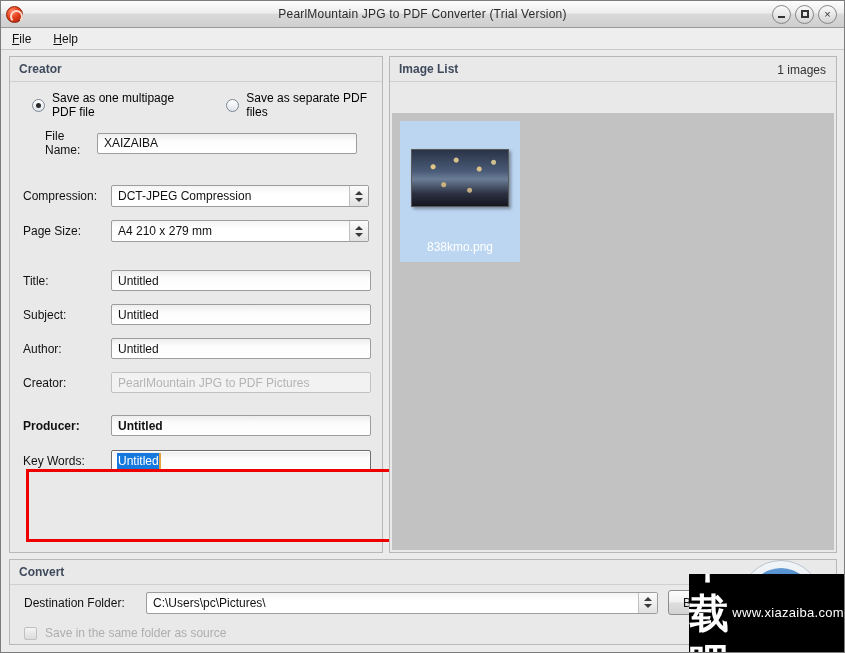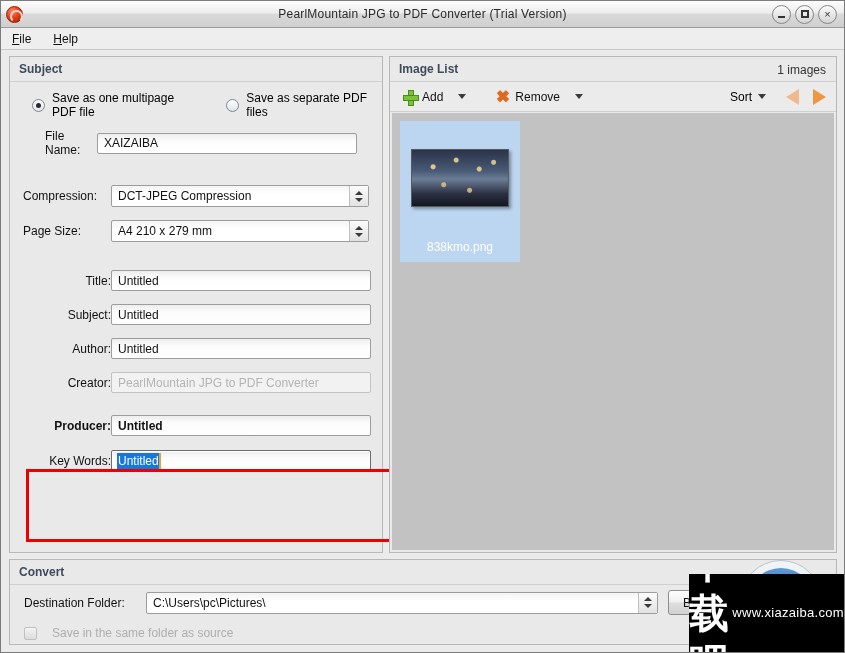--- a/index.html
+++ b/index.html
@@ -142,21 +142,21 @@
   .combo .spin {
     margin-left: auto; width: 19px; height: 100%;
     background: linear-gradient(to bottom, #fbfbfb, #e2e2e2);
     border-left: 1px solid #c0c0c0;
     display: flex; flex-direction: column; align-items: center; justify-content: center; gap: 3px;
   }
   .tri-up { width:0;height:0;border-left:4px solid transparent;border-right:4px solid transparent;border-bottom:4px solid #3a3a3a; }
   .tri-dn { width:0;height:0;border-left:4px solid transparent;border-right:4px solid transparent;border-top:4px solid #3a3a3a; }
 
   .meta-block { margin-top: 14px; }
-  .meta-row { display: flex; align-items: center; margin-top: 13px; text-align: right; }
+  .meta-row { display: flex; align-items: center; margin-top: 13px; }
 
   #highlight-box {
     position: absolute;
     left: 16px; top: 412px; width: 366px; height: 73px;
     border: 3px solid #ee0000;
     pointer-events: none;
   }
 
   
   #imagelist-panel { flex: 1 1 auto; position: relative; }
@@ -225,21 +225,21 @@
   .cv-row { display: flex; align-items: center; gap: 10px; }
   .cv-label { font-size: 12px; color: #111; width: 112px; }
   .cv-combo { width: 356px; }
   .btn {
     height: 25px; min-width: 78px; padding: 0 14px;
     background: linear-gradient(to bottom, #fdfdfd 0%, #f0f0f0 48%, #dedede 52%, #d2d2d2 100%);
     border: 1px solid #8d8d8d; border-radius: 3px;
     font-size: 12px; color: #111;
     display: flex; align-items: center; justify-content: center;
   }
-  .cv-check-row { display: flex; align-items: flex-end; gap: 15px; margin-top: 11px; }
+  .cv-check-row { display: flex; align-items: flex-end; gap: 8px; margin-top: 11px; }
   .chk {
     width: 13px; height: 13px; border-radius: 2px;
     background: linear-gradient(to bottom, #f4f4f4, #dcdcdc);
     border: 1px solid #c0c0c0;
   }
   .chk-label { font-size: 12px; color: #aeaeae; }
 
   
   .logo-circle {
     position: absolute; right: 14px; bottom: 2px;
@@ -289,21 +289,21 @@
   </div>
 
   <div class="menubar">
     <div class="menu-item"><u>F</u><span>ile</span></div>
     <div class="menu-item"><u>H</u><span>elp</span></div>
   </div>
 
   <div class="body-area">
 
     <div class="panel" id="settings-panel">
-      <div class="panel-title">Subject</div>
+      <div class="panel-title">Creator</div>
       <div class="panel-head-rule"></div>
 
       <div class="settings-body">
 
         <div class="radio-row">
           <span class="radio on"></span>
           <span class="radio-label">Save as one multipage PDF file</span>
           <span class="radio-gap"></span>
           <span class="radio"></span>
           <span class="radio-label">Save as separate PDF files</span>
@@ -349,21 +349,21 @@
             <span class="txt" style="flex:0 0 260px;">Untitled</span>
           </div>
 
           <div class="meta-row">
             <span class="field-label lbl-w">Author:</span>
             <span class="txt" style="flex:0 0 260px;">Untitled</span>
           </div>
 
           <div class="meta-row">
             <span class="field-label lbl-w">Creator:</span>
-            <span class="txt disabled" style="flex:0 0 260px;">PearlMountain JPG to PDF Converter</span>
+            <span class="txt disabled" style="flex:0 0 260px;">PearlMountain JPG to PDF Pictures</span>
           </div>
 
           <div class="meta-row" style="margin-top:22px;font-weight:bold;">
             <span class="field-label lbl-w">Producer:</span>
             <span class="txt" style="flex:0 0 260px;">Untitled</span>
           </div>
 
           <div class="meta-row" style="margin-top:14px;">
             <span class="field-label lbl-w">Key Words:</span>
             <span class="txt focused" style="flex:0 0 260px;">
@@ -375,39 +375,20 @@
       </div>
 
       <div id="highlight-box"></div>
     </div>
 
     <div class="panel" id="imagelist-panel">
       <div class="panel-title">Image List</div>
       <div class="img-count">1 images</div>
       <div class="panel-head-rule"></div>
 
-      <div class="il-toolbar">
-        <div class="tb-btn">
-          <span class="icon-plus"></span>
-          <span>Add</span>
-        </div>
-        <span class="caret"></span>
-        <div class="tb-btn" style="margin-left:14px;">
-          <span class="icon-x">✖</span>
-          <span>Remove</span>
-        </div>
-        <span class="caret"></span>
-
-        <div class="sort-grp">
-          <span>Sort</span>
-          <span class="caret"></span>
-          <span class="arrow left"></span>
-          <span class="arrow right"></span>
-        </div>
-      </div>
 
       <div class="il-canvas">
         <div class="thumb-cell">
           <div class="thumb-img"></div>
           <div class="thumb-name">838kmo.png</div>
         </div>
       </div>
     </div>
 
   </div>

